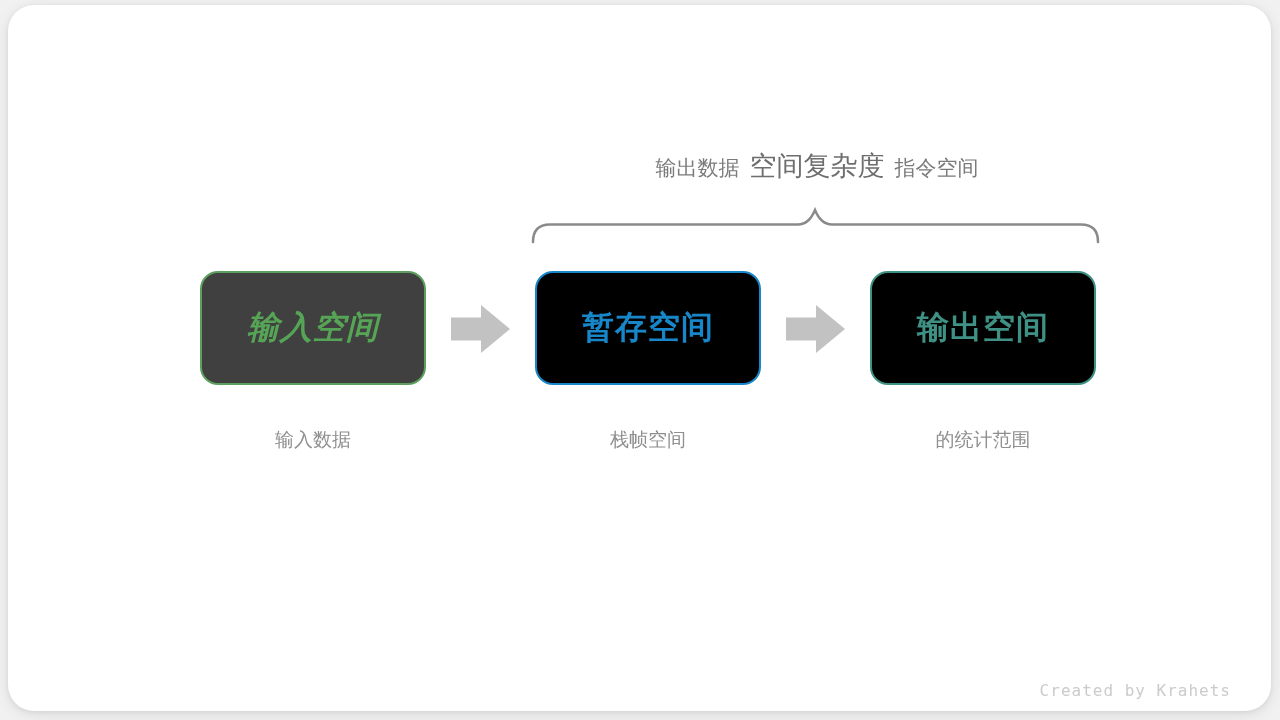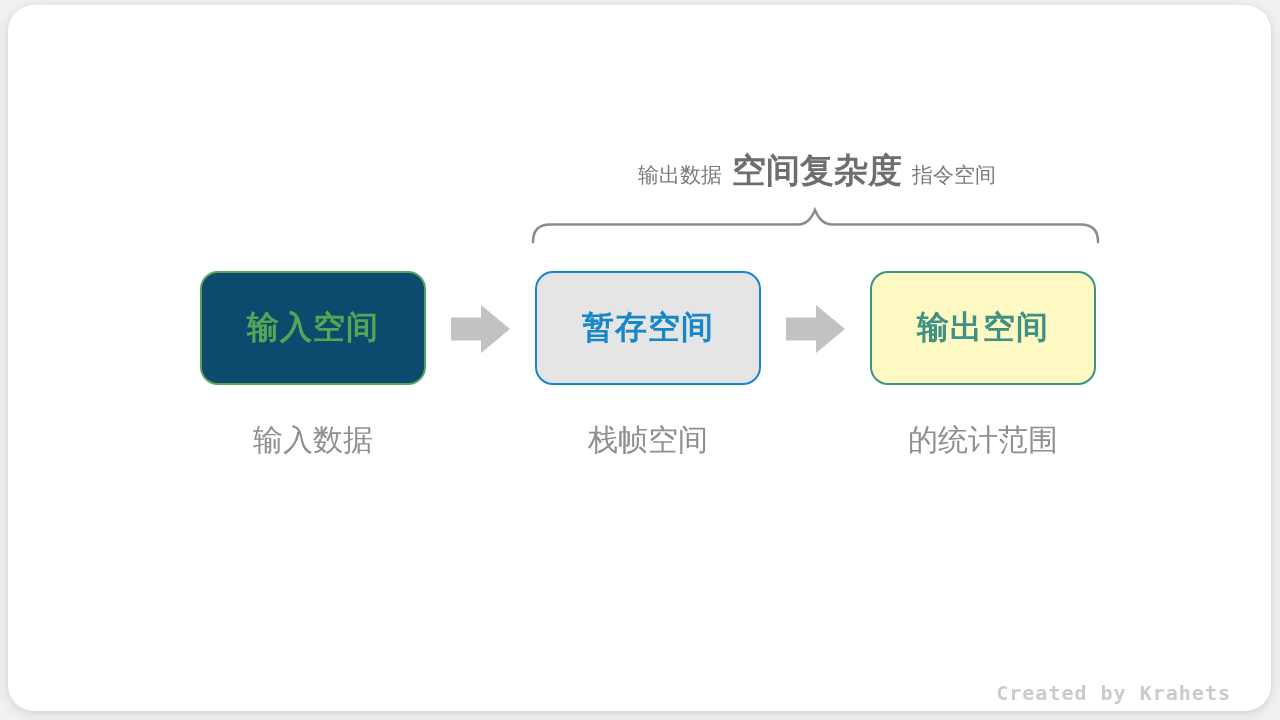--- a/index.html
+++ b/index.html
@@ -21,22 +21,22 @@
   .caption {
     position: absolute;
     left: 524px; top: 143px;
     width: 570px;
     text-align: center;
     white-space: nowrap;
     color: #7b7b7b;
     font-size: 21px;
   }
   .caption .hl {
-    font-size: 34px;
-    font-weight: bold;
+    font-size: 27px;
+    font-weight: normal;
     color: #6e6e6e;
     margin: 0 10px;
   }
   .brace-wrap {
     position: absolute;
     left: 520px; top: 200px;
     width: 576px; height: 42px;
   }
   
   .box {
@@ -63,58 +63,57 @@
   }
   .arrow-0 { left: 443px; }
   .arrow-1 { left: 778px; }
   
   .sublabels {
     position: absolute;
     top: 411px;
     width: 226px;
     text-align: center;
     color: #8f8f8f;
-    font-size: 30px;
+    font-size: 19px;
     line-height: 48px;
   }
   .sub-0 { left: 192px; }
   .sub-1 { left: 527px; }
   .sub-2 { left: 862px; }
   .credit {
     position: absolute;
     right: 40px; top: 676px;
     color: #cbcbcb;
-    font-size: 20px;
+    font-size: 16px;
     font-family: "DejaVu Sans Mono", "Liberation Mono", monospace;
     letter-spacing: 1px;
-    font-weight: bold;
   }
 </style>
 </head>
 <body>
 
 <div class="card">
 
   <div class="caption" style="color: rgb(123, 123, 123);">
     <span>输出数据</span><span class="hl" style="color: rgb(110, 110, 110);">空间复杂度</span><span>指令空间</span>
   </div>
 
   <div class="brace-wrap">
     <svg width="576" height="42" viewBox="0 0 576 42">
       <path id="brace-path" d="M 5 37 Q 5 19.5 22 19.5 L 270 19.5 Q 281 19.5 287 5 Q 293 19.5 304 19.5 L 553 19.5 Q 570 19.5 570 37" fill="none" stroke="#8a8a8a" stroke-width="2.5" stroke-linecap="round"></path>
     </svg>
   </div>
 
-  <div class="box box-0" style="border-color: rgb(92, 160, 94); background: #0c4a6e; color: rgb(86, 164, 86);">
+  <div class="box box-0" style="border-color: rgb(92, 160, 94); background: #404040; color: rgb(86, 164, 86); font-style: italic;">
     <span>输入空间</span>
   </div>
-  <div class="box box-1" style="border-color: rgb(23, 135, 201); background: #e5e5e5; color: rgb(23, 135, 201);">
+  <div class="box box-1" style="border-color: rgb(23, 135, 201); background: #000000; color: rgb(23, 135, 201);">
     <span>暂存空间</span>
   </div>
-  <div class="box box-2" style="border-color: rgb(62, 145, 132); background: #fef9c3; color: rgb(62, 145, 132);">
+  <div class="box box-2" style="border-color: rgb(62, 145, 132); background: #000000; color: rgb(62, 145, 132);">
     <span>输出空间</span>
   </div>
 
   <svg class="arrow arrow-0" viewBox="0 0 59 48">
     <polygon class="arrow-shape" points="0,12.5 30,12.5 30,0 59,24 30,48 30,35.5 0,35.5" fill="#c2c2c2"></polygon>
   </svg>
   <svg class="arrow arrow-1" viewBox="0 0 59 48">
     <polygon class="arrow-shape" points="0,12.5 30,12.5 30,0 59,24 30,48 30,35.5 0,35.5" fill="#c2c2c2"></polygon>
   </svg>
 

